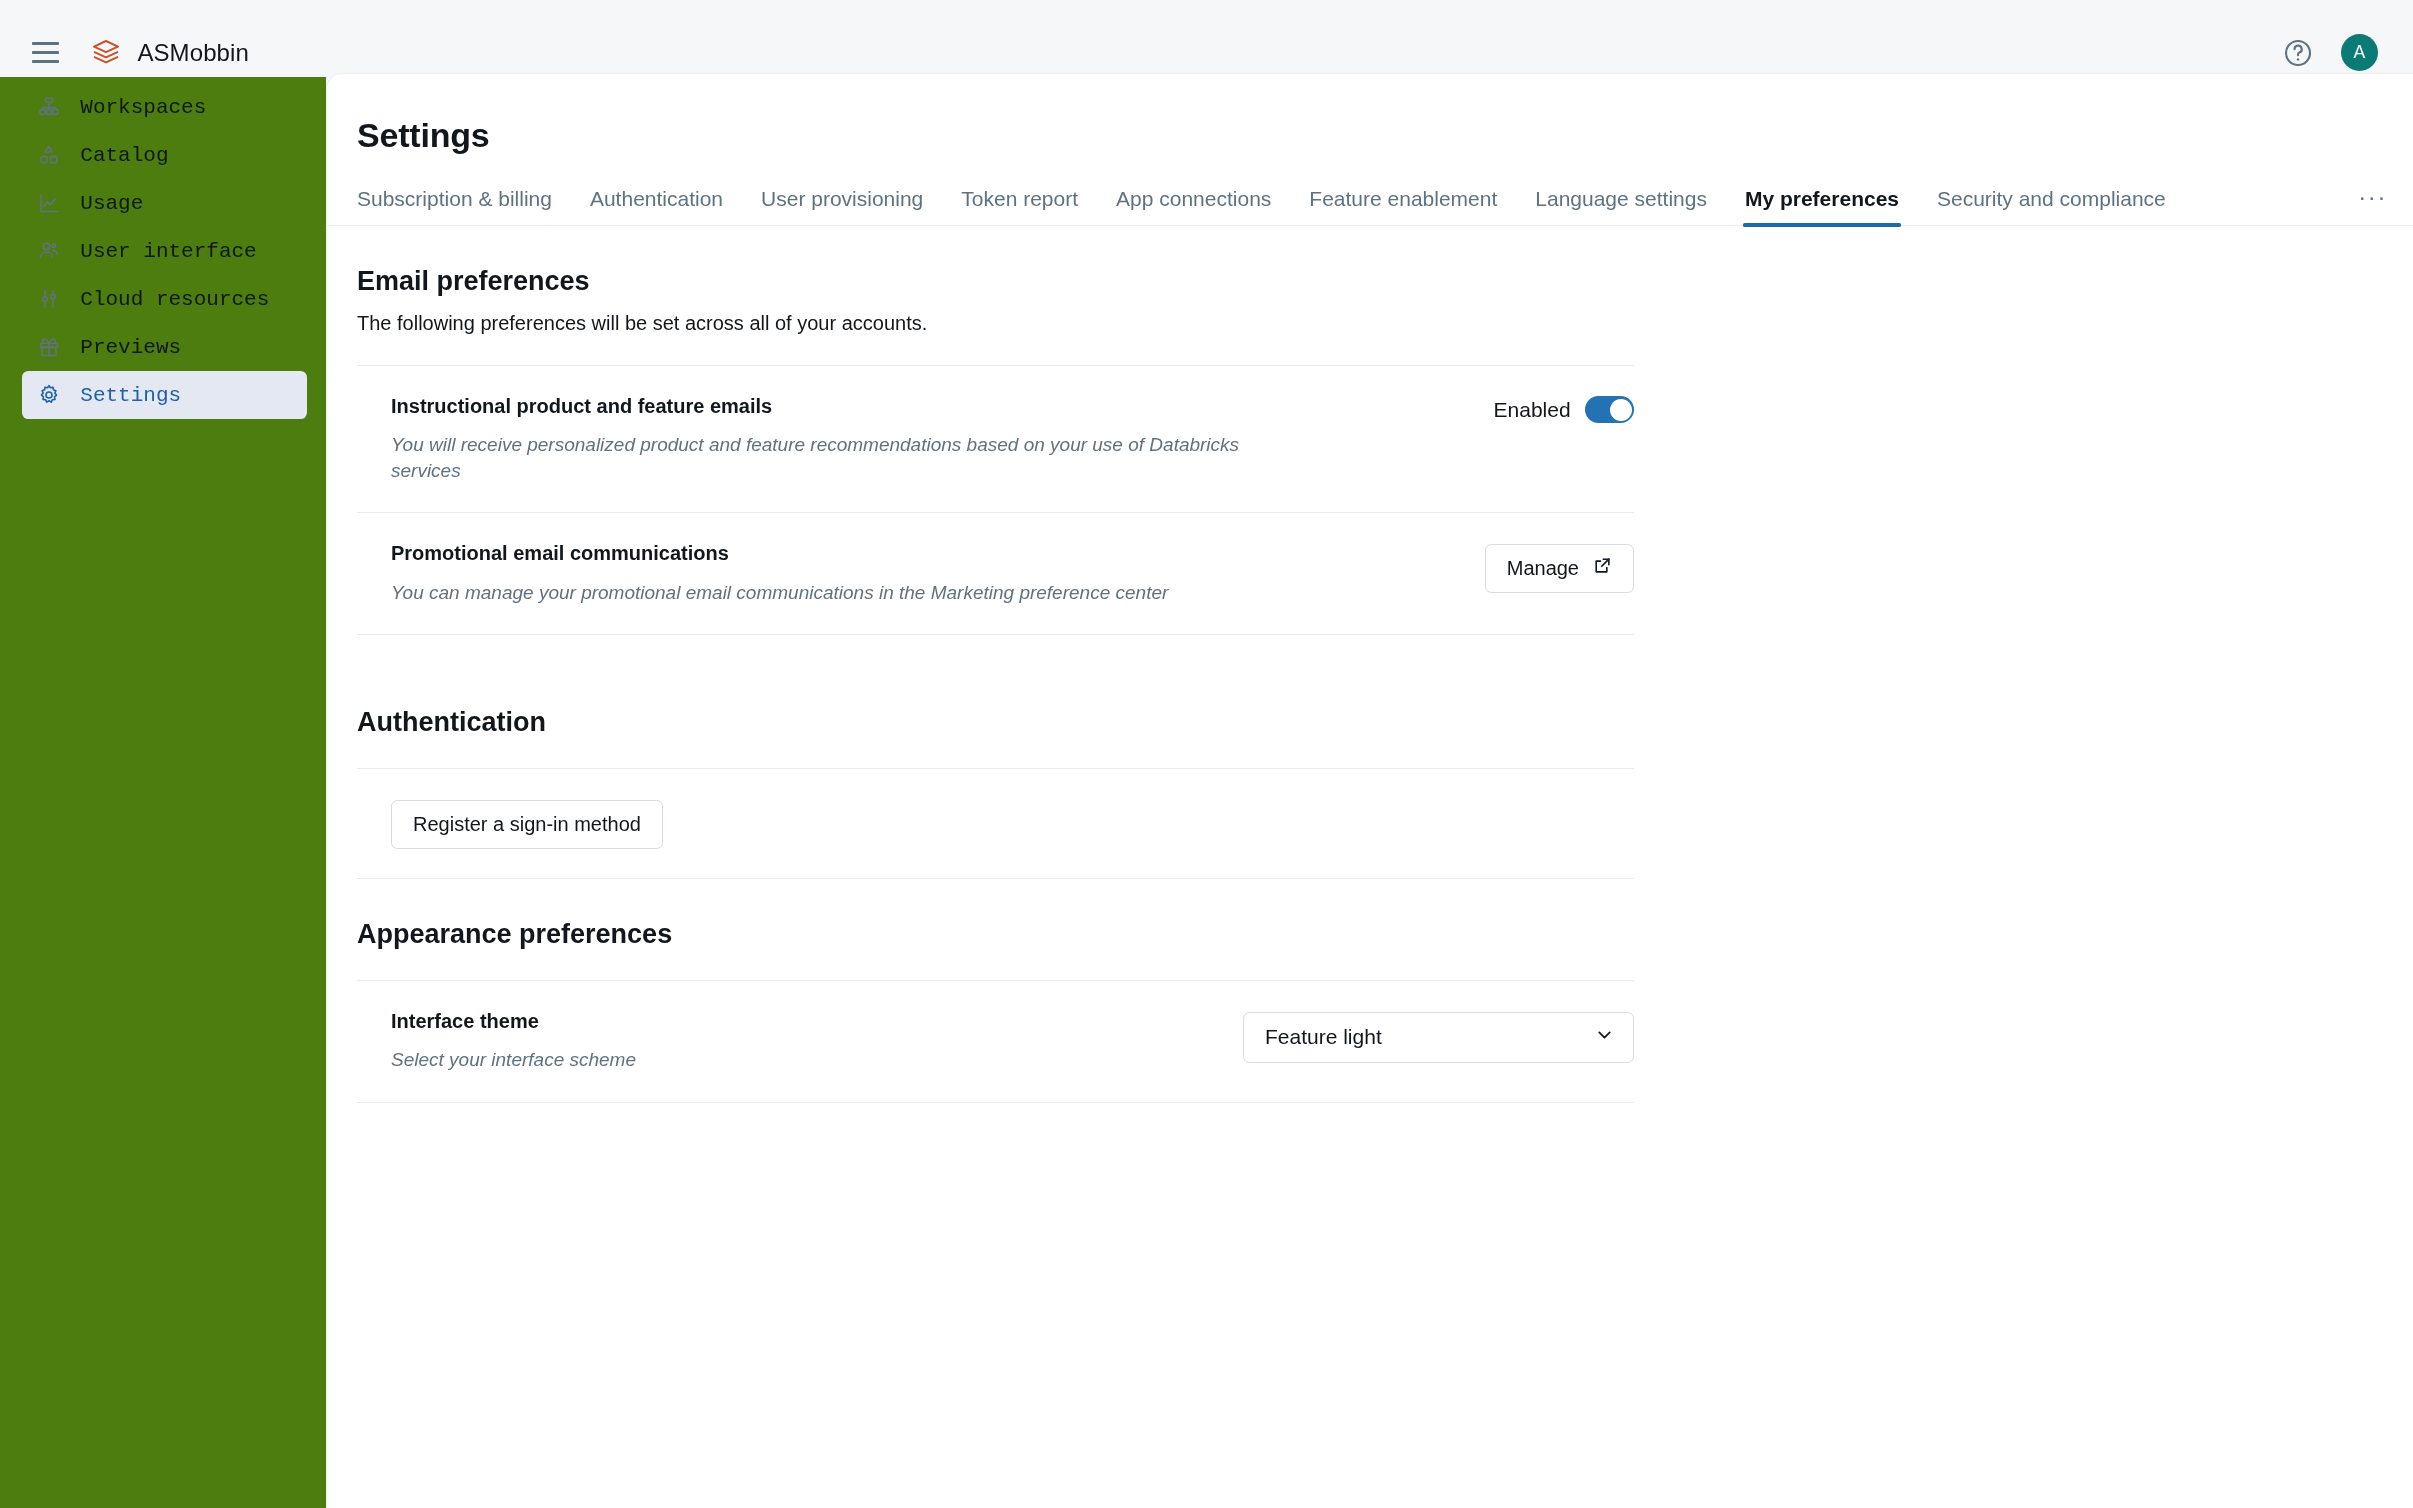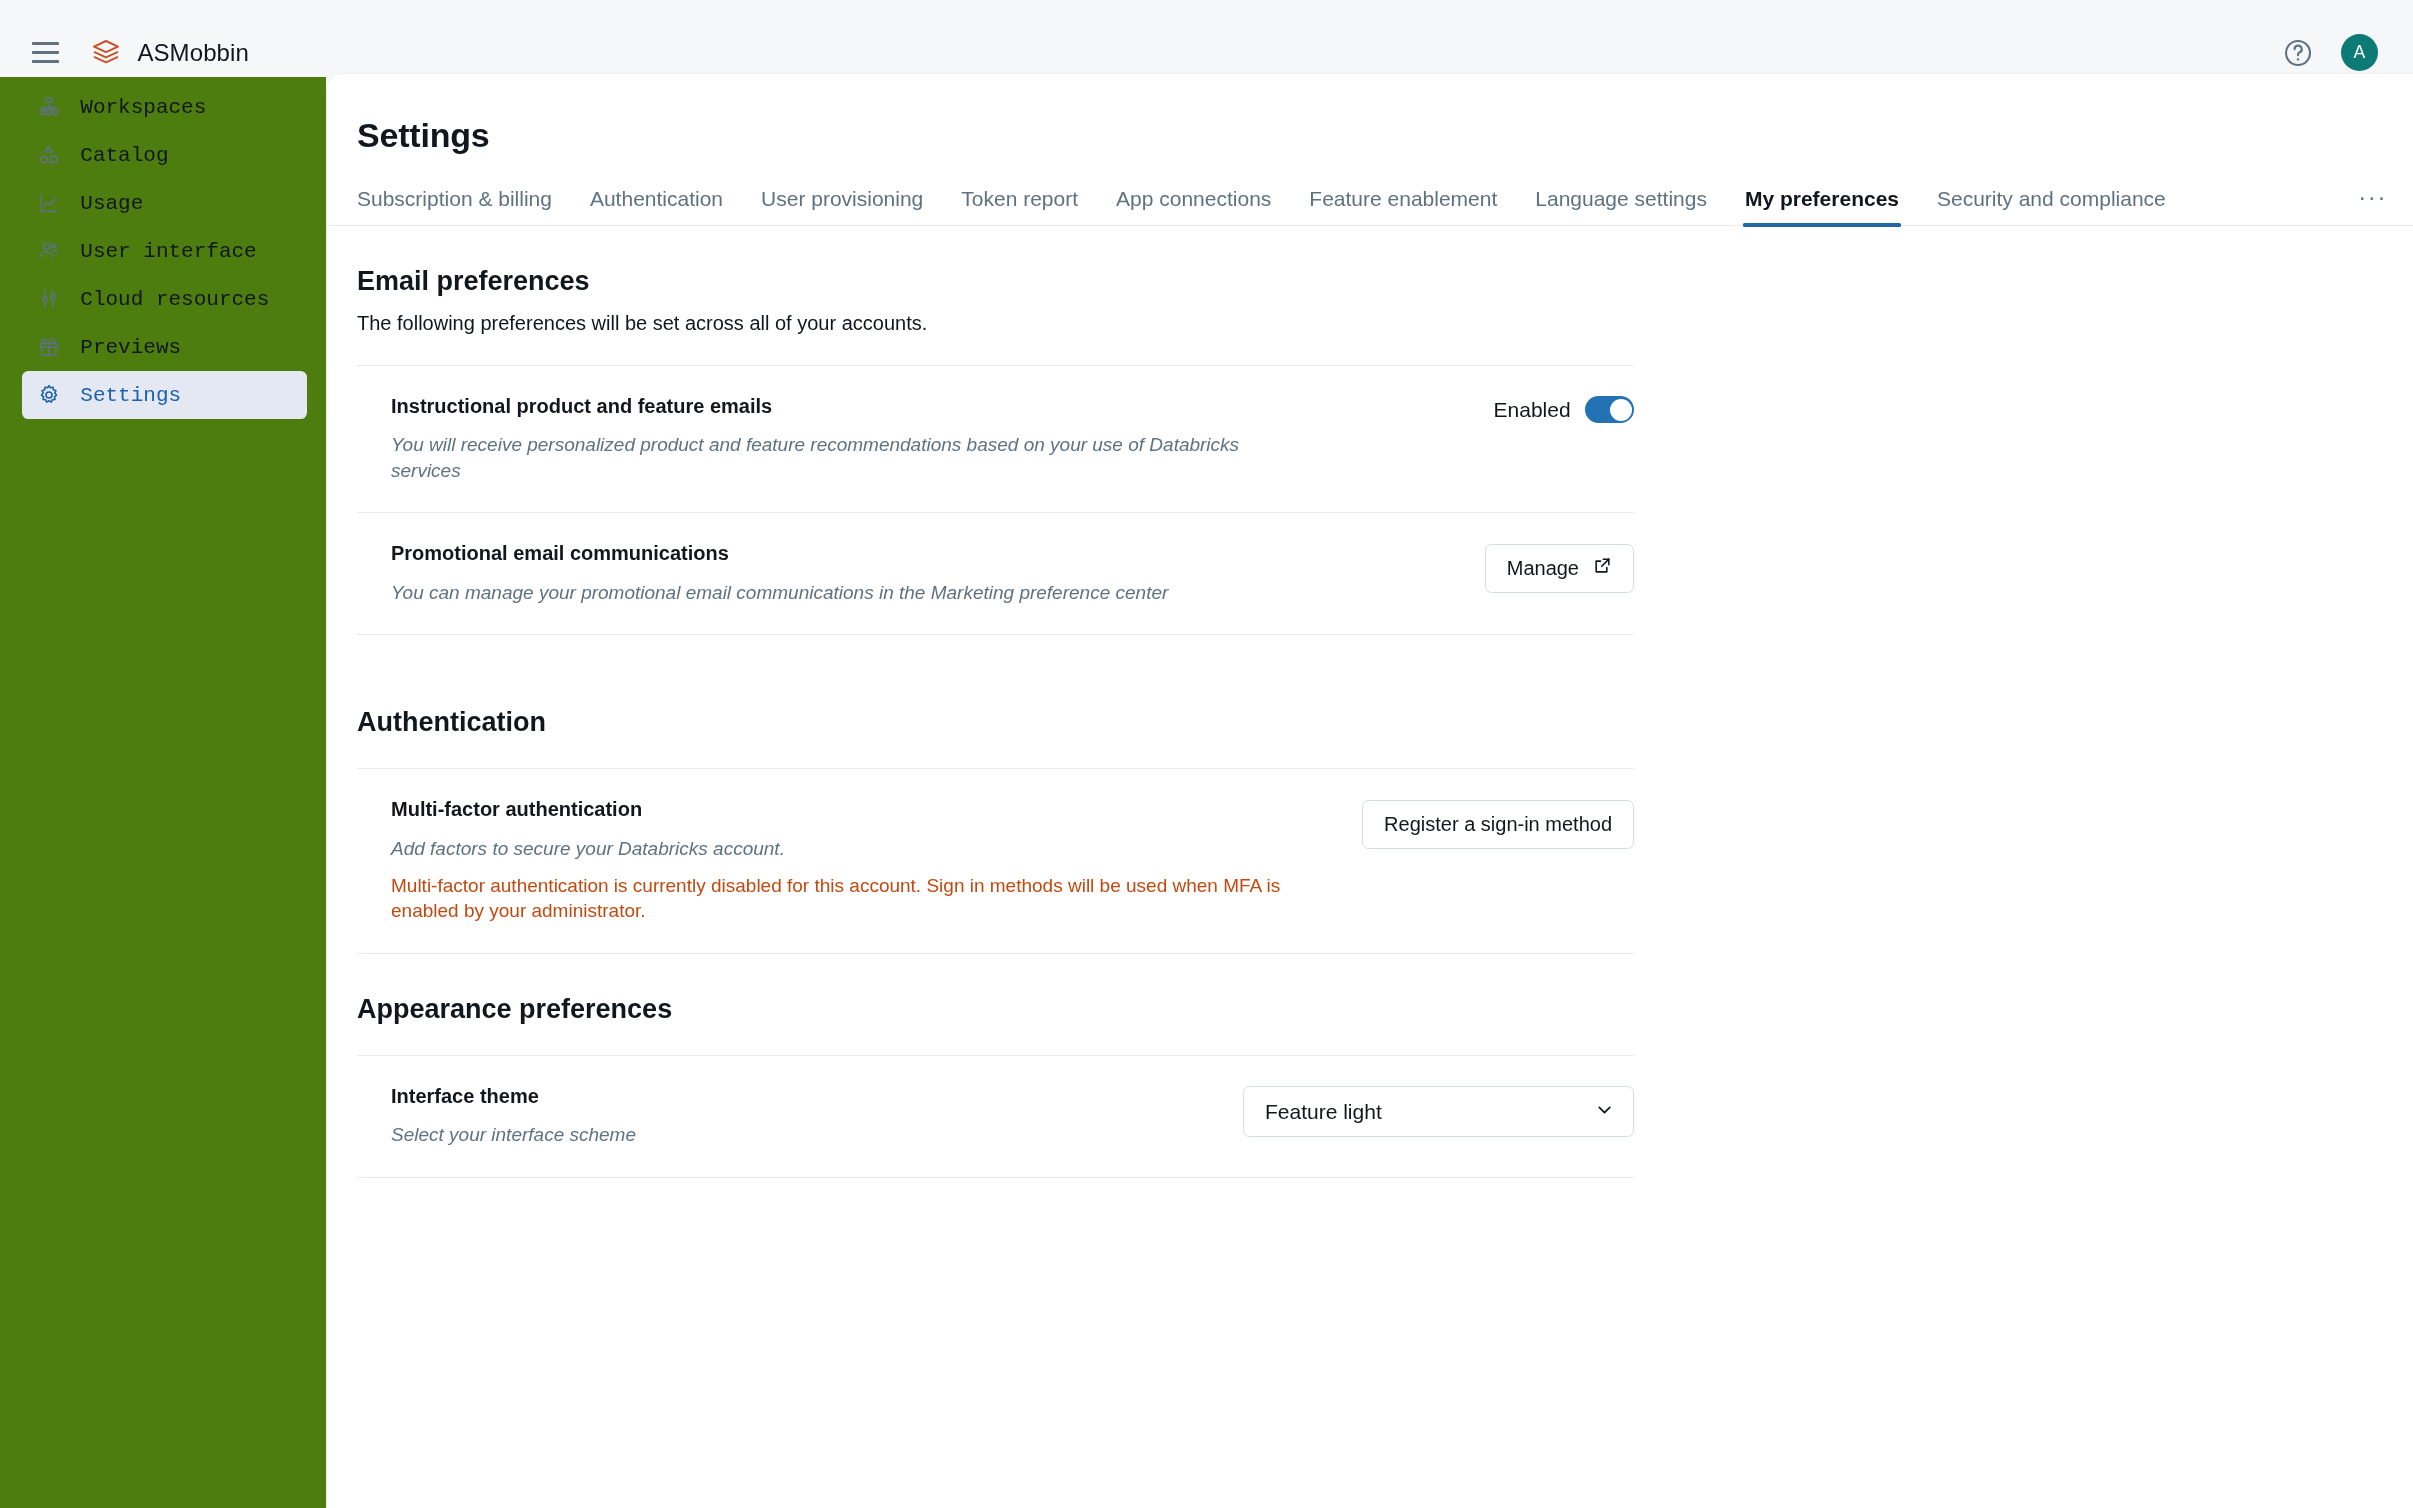--- a/index.html
+++ b/index.html
@@ -285,25 +285,20 @@
           </span>
         </button>
       </div>
     </div>
 
     <div class="gap-block"></div>
 
     <div class="section-title">Authentication</div>
 
     <div class="row row-first">
-      <div class="row-text">
-        <div class="row-title">Multi-factor authentication</div>
-        <div class="row-desc">Add factors to secure your Databricks account.</div>
-        <div class="row-warn">Multi-factor authentication is currently disabled for this account. Sign in methods will be used when MFA is enabled by your administrator.</div>
-      </div>
       <div class="row-ctl">
         <button class="btn">
           <span>Register a sign-in method</span>
         </button>
       </div>
     </div>
 
     <div class="section-title">Appearance preferences</div>
 
     <div class="row row-first">

